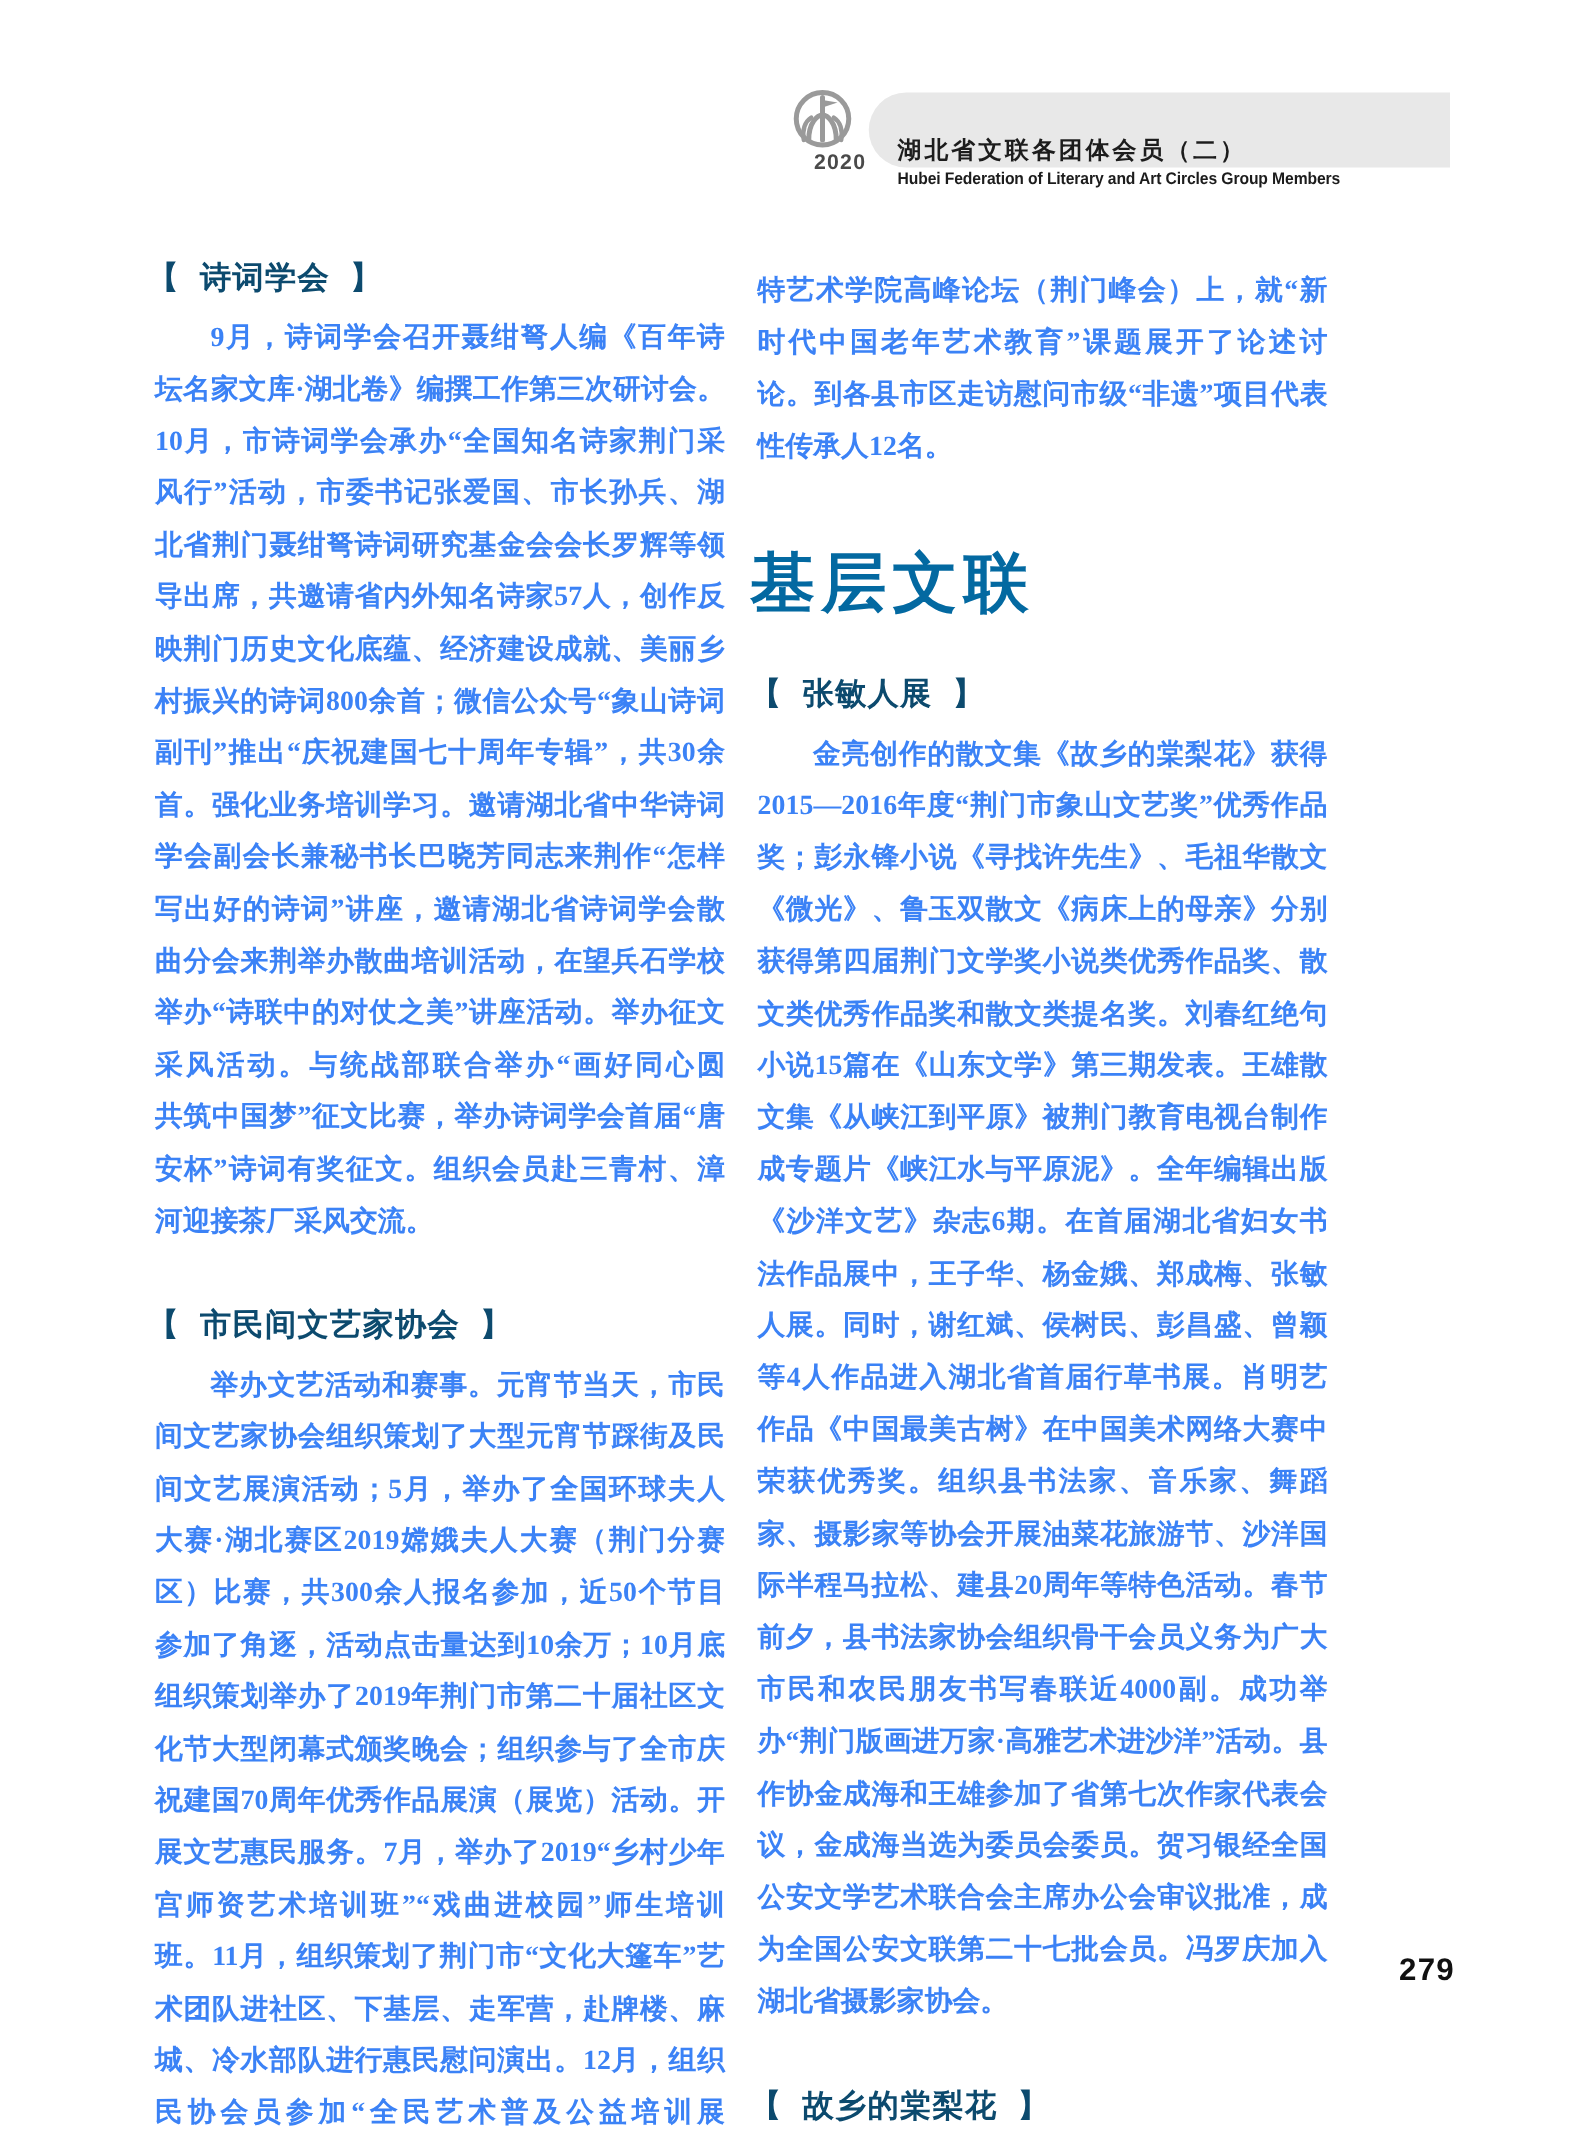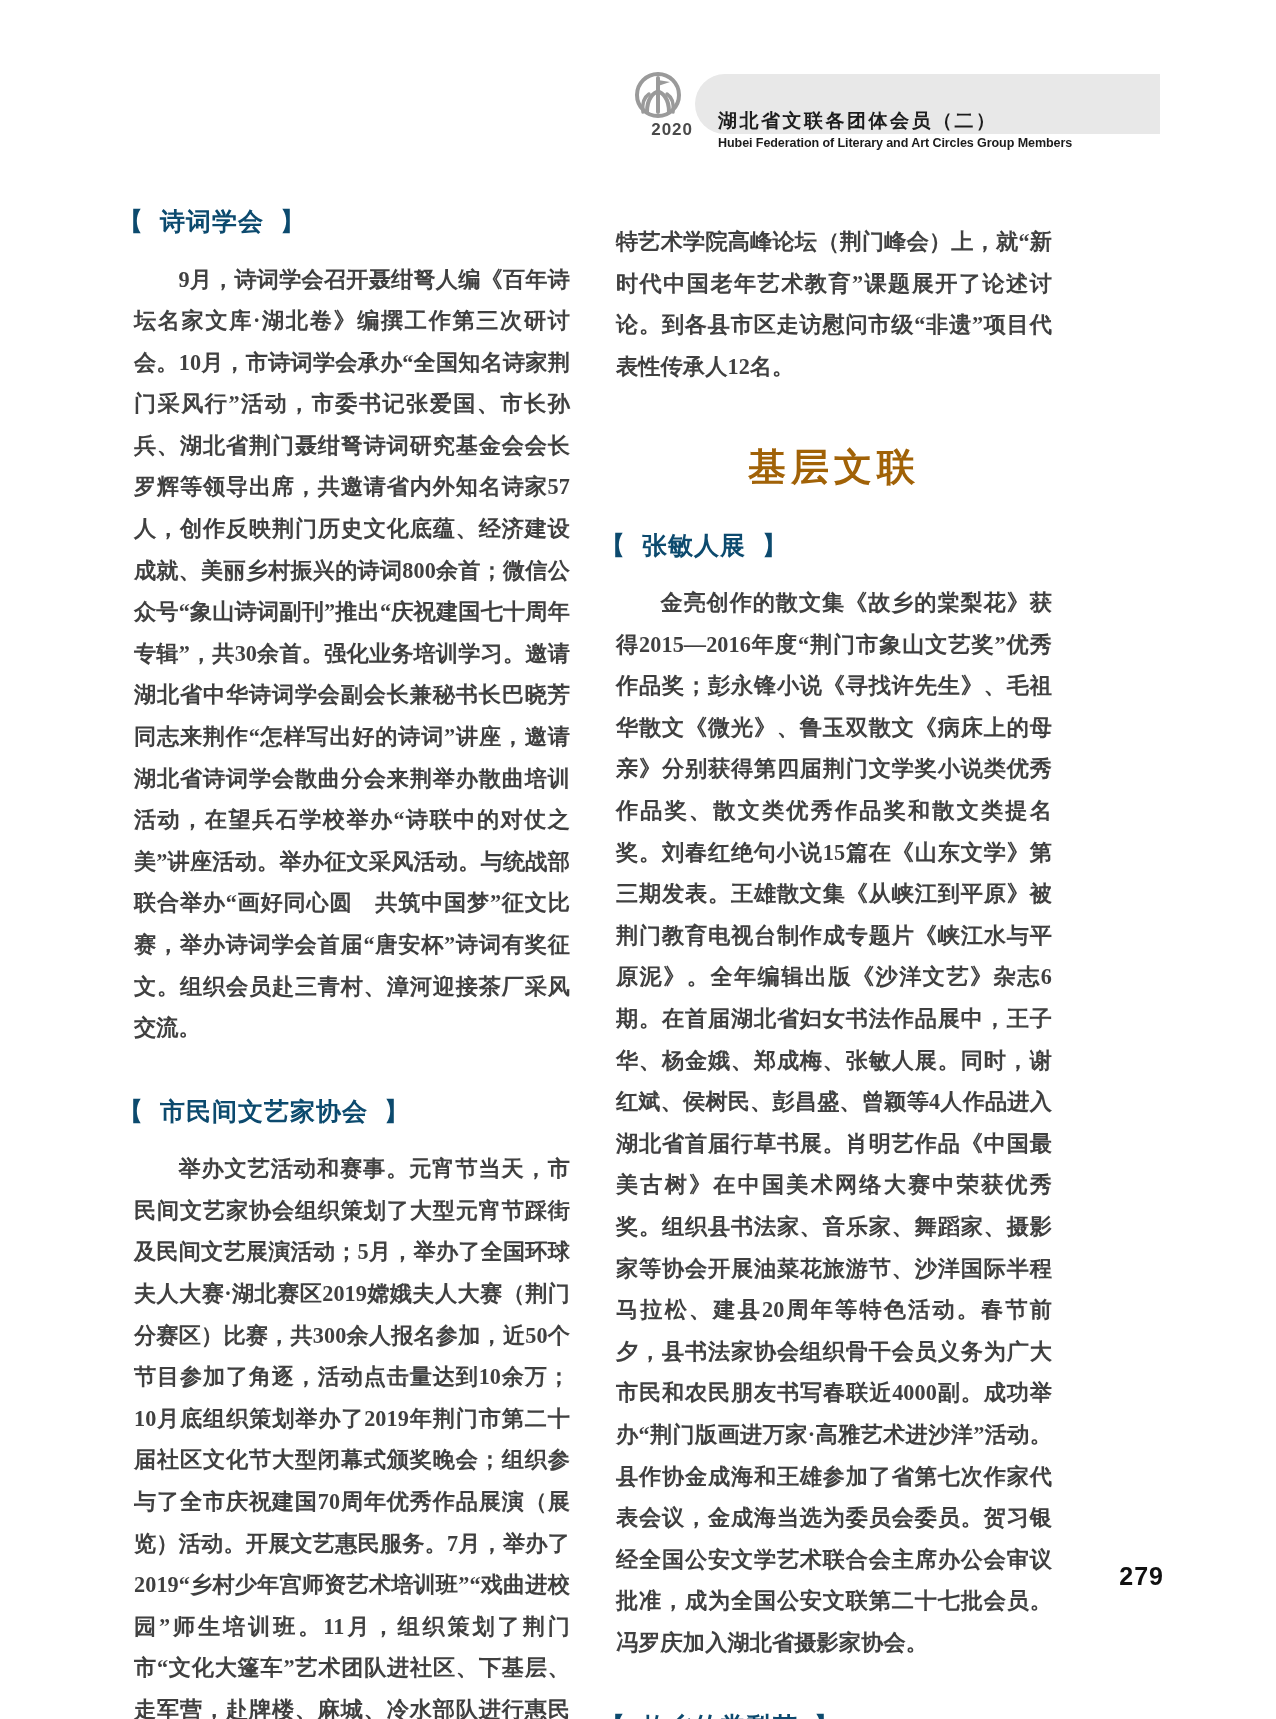--- a/index.html
+++ b/index.html
@@ -100,38 +100,38 @@
     letter-spacing: 1px;
     color: #0c4a6e;
     margin: 0 0 6px 0;
     line-height: 1.5;
   }
   .sec-heading.gap-before { margin-top: 46px; }
 
   .big-title {
     font-family: "Liberation Sans", sans-serif;
     font-weight: bold;
-    font-size: 38px;
+    font-size: 52px;
     letter-spacing: 5px;
-    text-align: center;
-    color: #a16207;
+    text-align: left;
+    color: #0369a1;
     margin: 54px 0 34px 0;
     line-height: 1.4;
   }
 
   .body-text {
     font-family: "Liberation Serif", "DejaVu Serif", serif;
     font-weight: bold;
     font-size: 22.2px;
     line-height: 41.6px;
     text-align: justify;
     text-align-last: left;
     text-justify: inter-character;
-    color: #404040;
-    margin: 16px;
+    color: #3b82f6;
+    margin: 6px;
     letter-spacing: 0.1px;
   }
   .body-text.indent { text-indent: 2em; }
   .body-text.cont  { text-indent: 0; }
 
   .page-number {
     position: absolute;
     right: 112px;
     bottom: 128px;
     font-family: "Liberation Sans", sans-serif;

